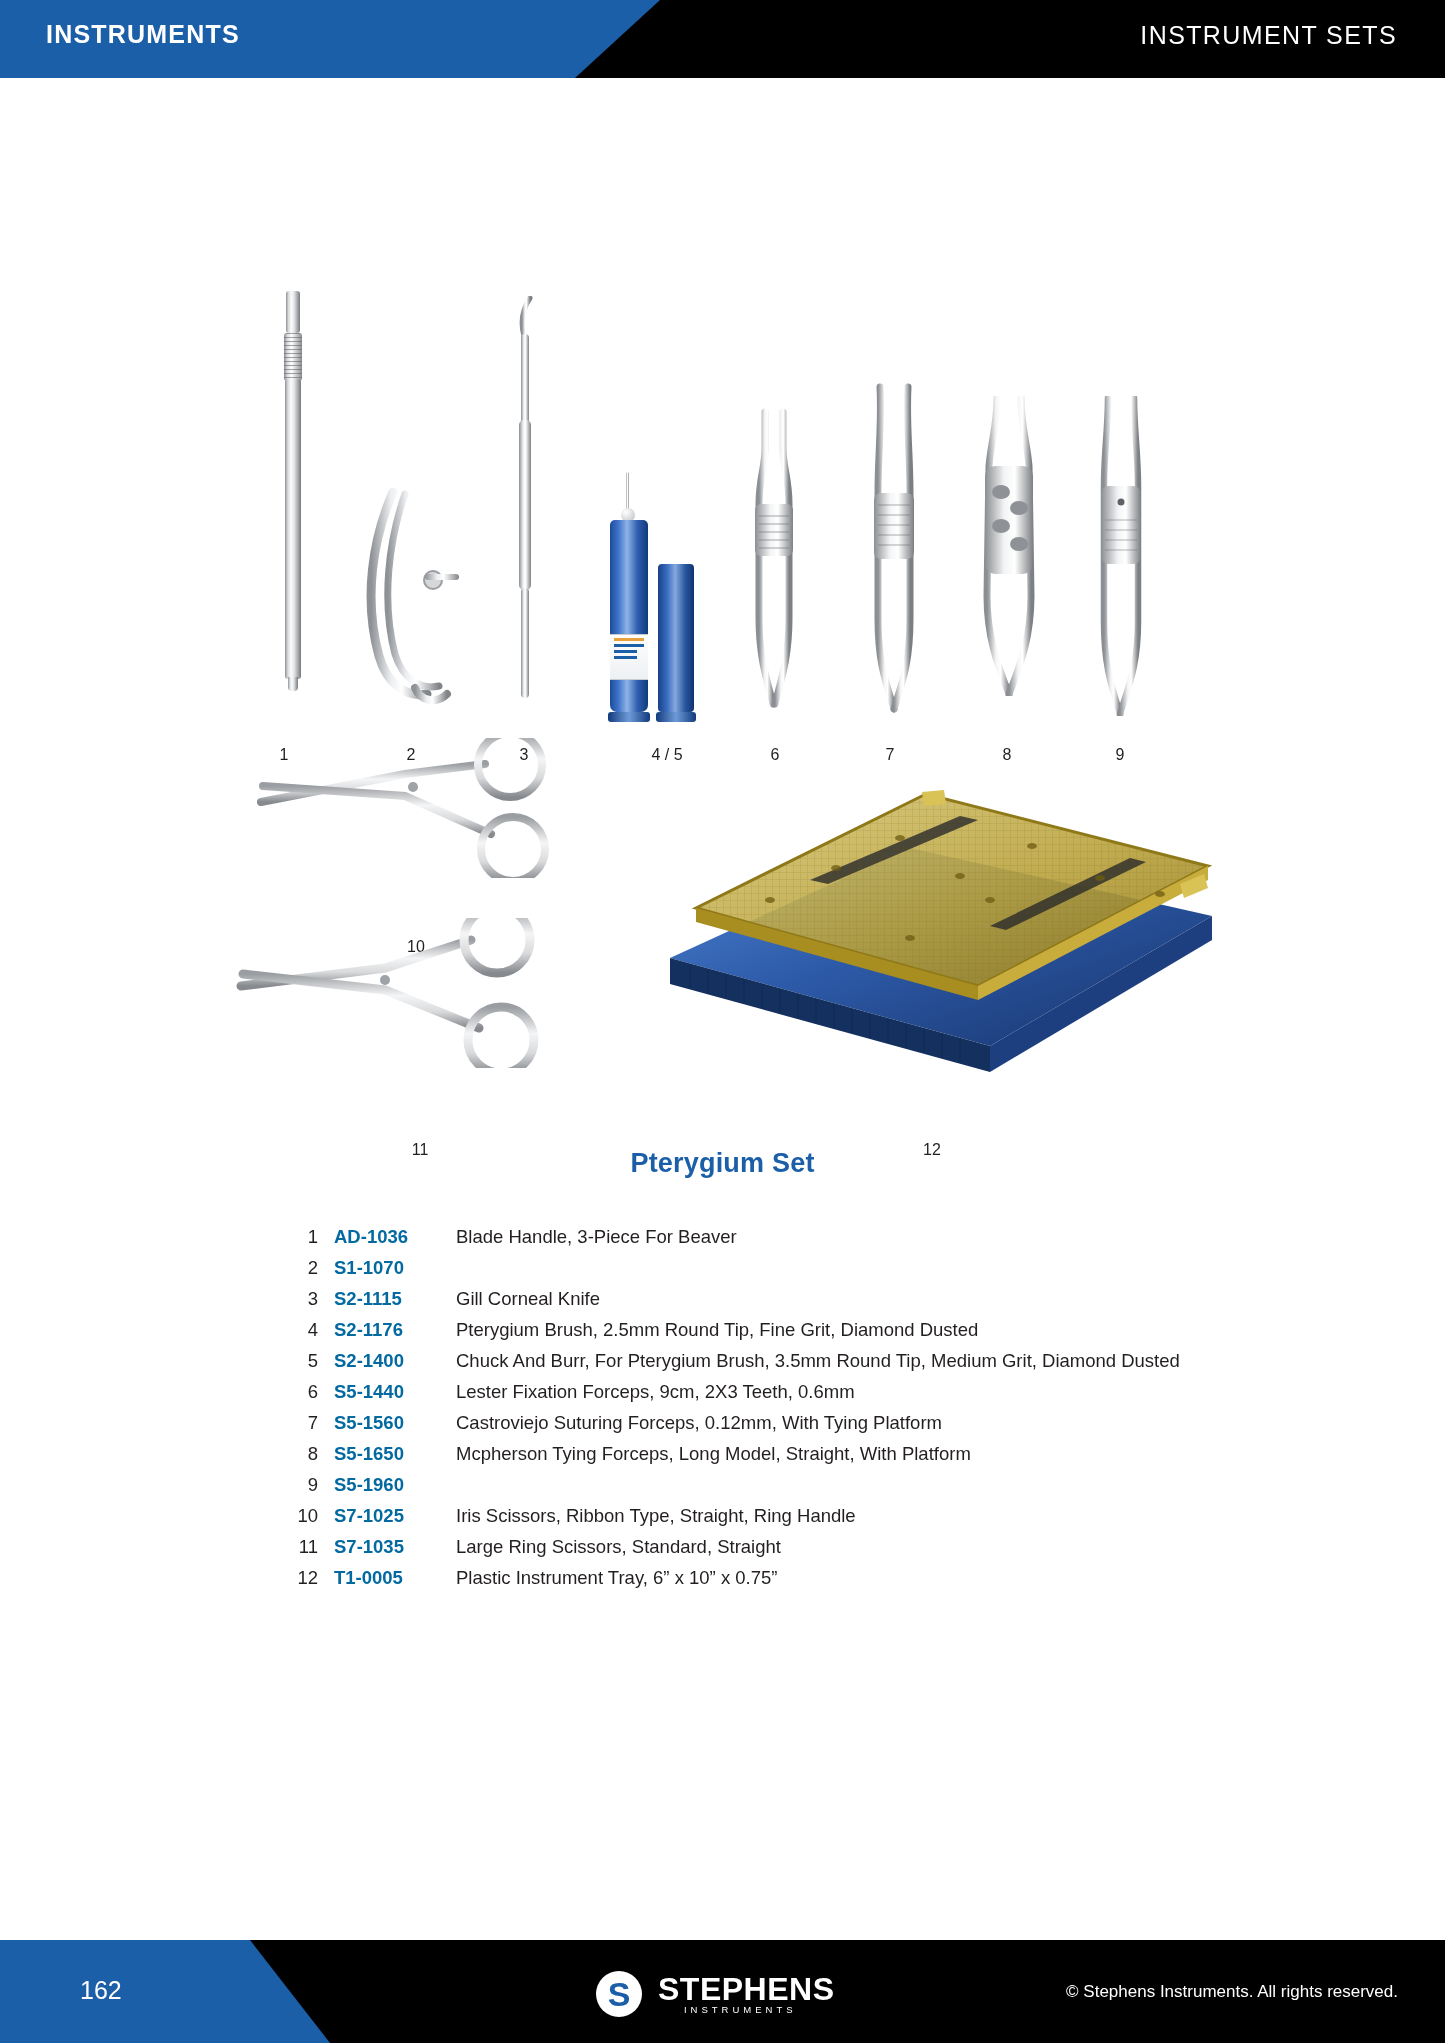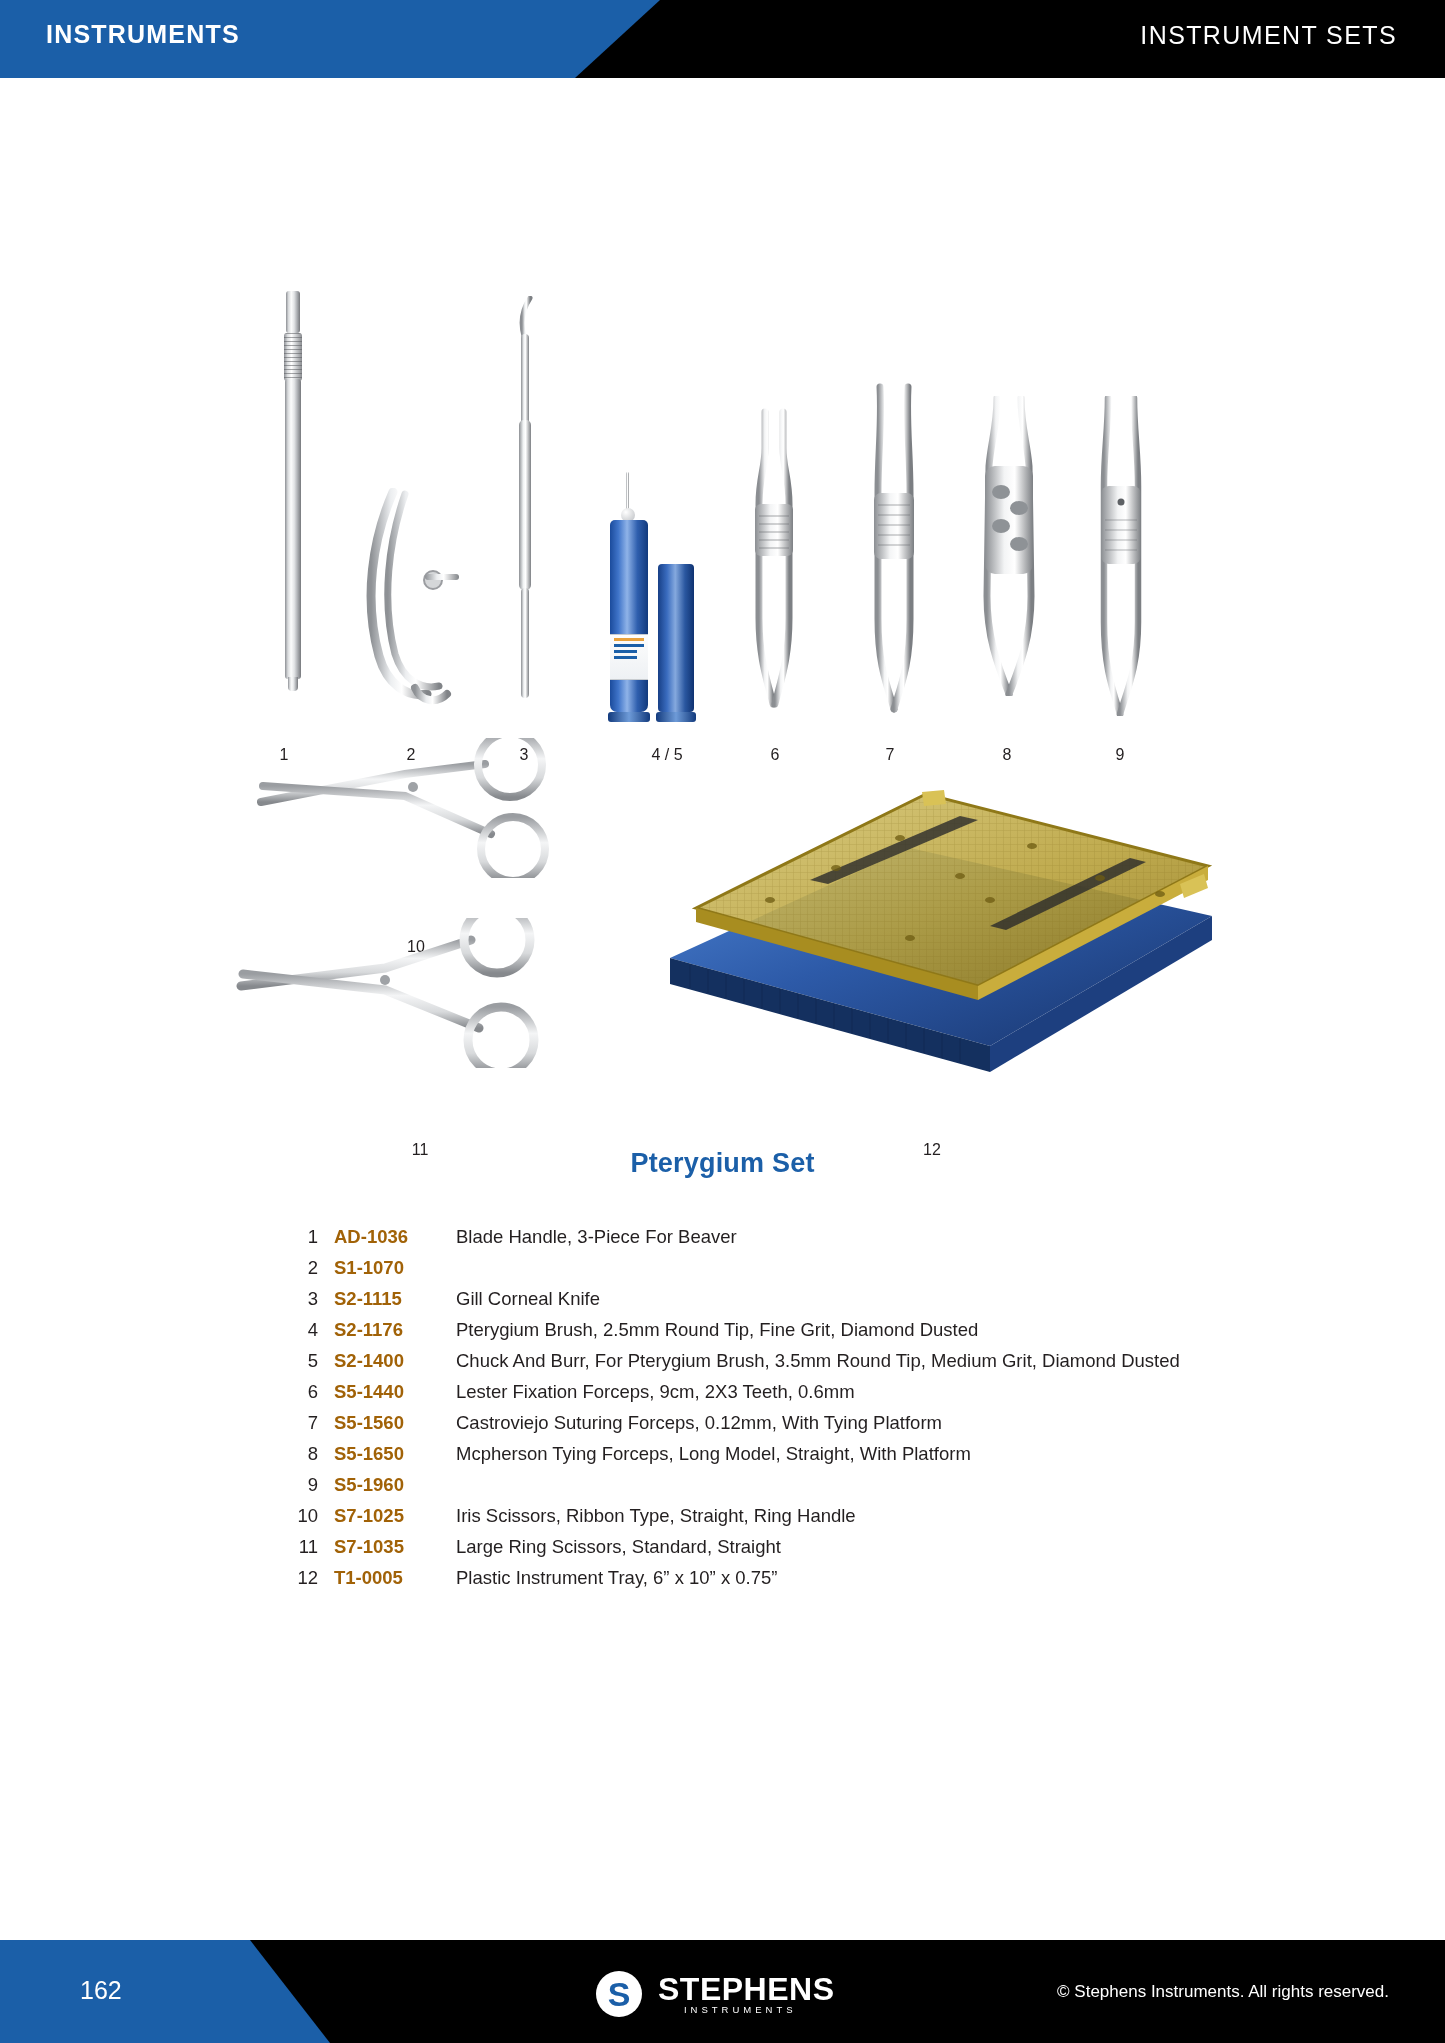--- a/index.html
+++ b/index.html
@@ -146,21 +146,21 @@
   .part-num {
     width: 56px;
     text-align: right;
     padding-right: 16px;
     color: #231f20;
     flex: none;
   }
   .part-code {
     width: 122px;
     font-weight: bold;
-    color: #a16207;
+    color: #0369a1;
     flex: none;
   }
   .part-desc {
     flex: 1;
     color: #231f20;
   }
 
   
   .footer {
     position: absolute;
@@ -180,21 +180,21 @@
   .page-number {
     position: absolute;
     left: 48px;
     top: 36px;
     font-size: 25px;
     color: #ffffff;
     margin-left: 32px;
   }
   .footer-copy {
     position: absolute;
-    right: 56px;
+    right: 47px;
     top: 42px;
     font-size: 17px;
     color: #ffffff;
   }
   .footer-logo {
     position: absolute;
     left: 596px;
     top: 24px;
     width: 250px;
     height: 60px;

